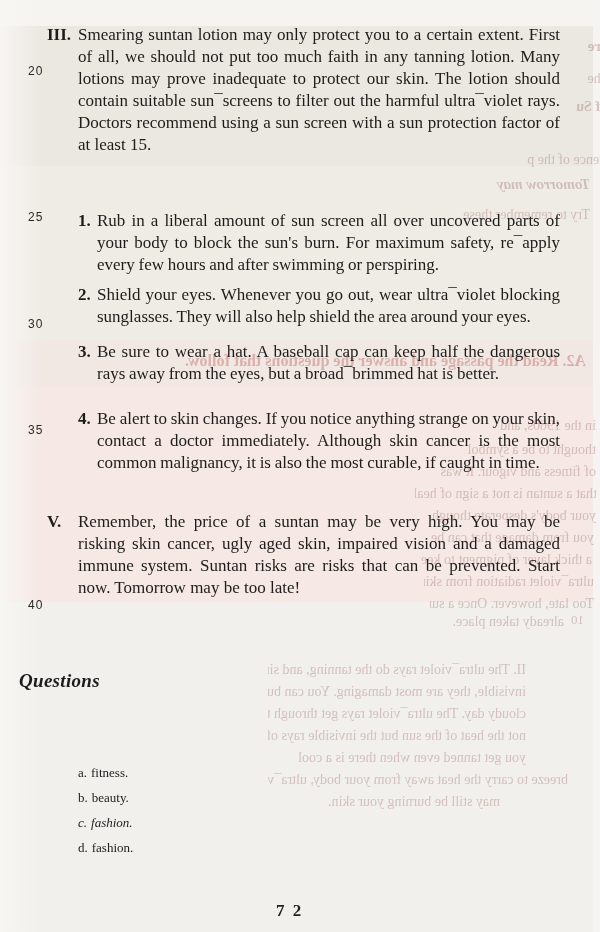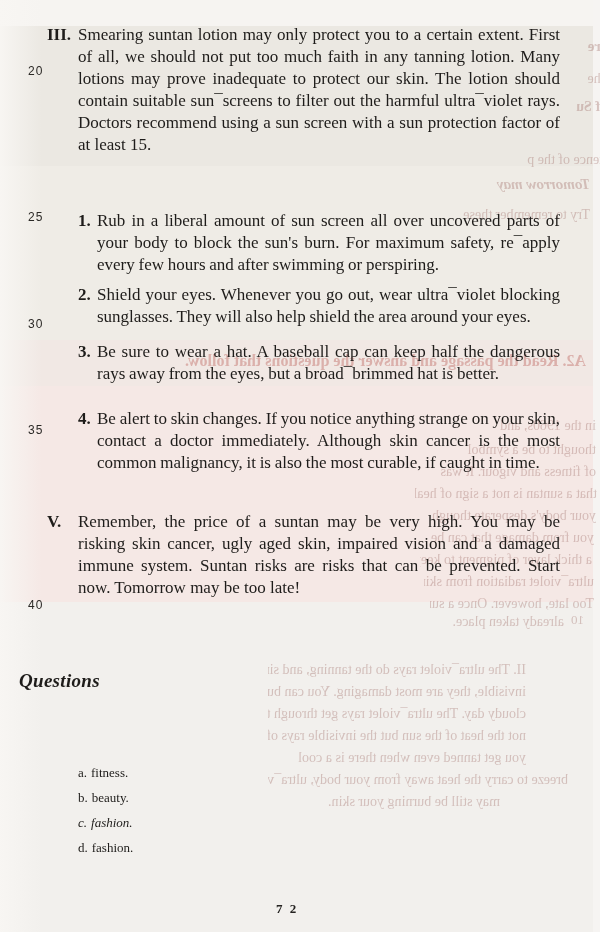--- a/index.html
+++ b/index.html
@@ -72,21 +72,21 @@
   .q-bold{font-weight:bold;}
   .option{
     position:absolute;left:38px;
     font-size:13px;line-height:23px;margin-left:40px;
   }
   .opt-a{top:761px;} .opt-b{top:786px;} .opt-c{top:811px;font-style:italic;} .opt-d{top:836px;}
   .opt-letter{margin-right:4px;}
 
   .page-number{
     position:absolute;left:276px;top:901px;
-    font-size:13px;font-weight:bold;letter-spacing:2px;
+    font-size:17px;font-weight:bold;letter-spacing:2px;
     color:#252321;
   }
 </style>
 </head>
 <body>
 
 <div class="page">
 
   <div class="band band-top"></div>
   <div class="band band-cream1"></div>

